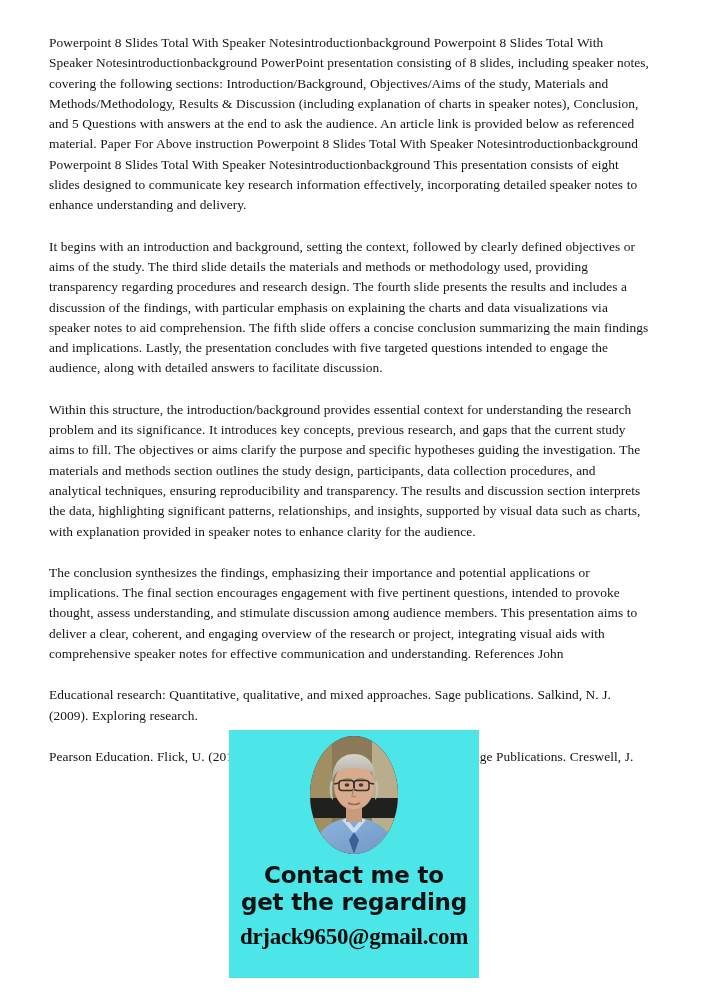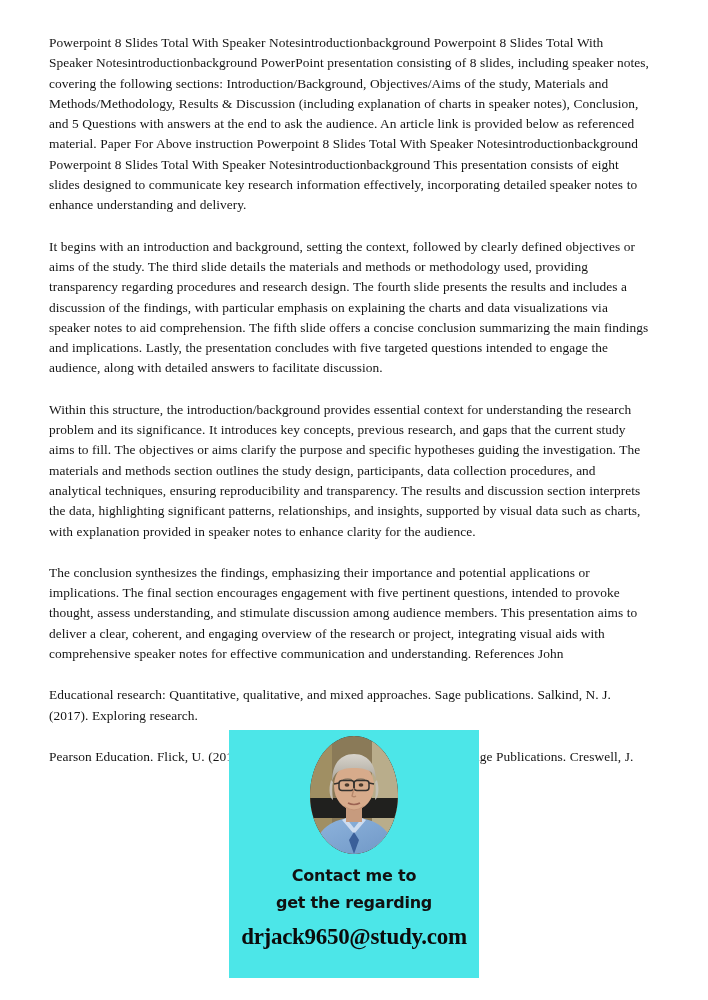--- a/index.html
+++ b/index.html
@@ -70,21 +70,21 @@
   #contact-photo svg { display: block; }
 
   #contact-headline {
     position: absolute;
     left: 0;
     right: 0;
     top: 132px;
     text-align: center;
     font-family: "DejaVu Sans", "Liberation Sans", sans-serif;
     font-weight: bold;
-    font-size: 16px;
+    font-size: 23px;
     line-height: 27px;
     color: #111111;
     letter-spacing: -0.2px;
   }
   #contact-headline .hl-line { display: block; white-space: nowrap; }
 
   #contact-email {
     position: absolute;
     left: 0;
     right: 0;
@@ -102,21 +102,21 @@
 </head>
 <body>
 
 <div id="document-page">
 
   <div id="article-body">
     <p class="paragraph">Powerpoint 8 Slides Total With Speaker Notesintroductionbackground Powerpoint 8 Slides Total With Speaker Notesintroductionbackground PowerPoint presentation consisting of 8 slides, including speaker notes, covering the following sections: Introduction/Background, Objectives/Aims of the study, Materials and Methods/Methodology, Results &amp; Discussion (including explanation of charts in speaker notes), Conclusion, and 5 Questions with answers at the end to ask the audience. An article link is provided below as referenced material. Paper For Above instruction Powerpoint 8 Slides Total With Speaker Notesintroductionbackground Powerpoint 8 Slides Total With Speaker Notesintroductionbackground This presentation consists of eight slides designed to communicate key research information effectively, incorporating detailed speaker notes to enhance understanding and delivery.</p>
     <p class="paragraph">It begins with an introduction and background, setting the context, followed by clearly defined objectives or aims of the study. The third slide details the materials and methods or methodology used, providing transparency regarding procedures and research design. The fourth slide presents the results and includes a discussion of the findings, with particular emphasis on explaining the charts and data visualizations via speaker notes to aid comprehension. The fifth slide offers a concise conclusion summarizing the main findings and implications. Lastly, the presentation concludes with five targeted questions intended to engage the audience, along with detailed answers to facilitate discussion.</p>
     <p class="paragraph">Within this structure, the introduction/background provides essential context for understanding the research problem and its significance. It introduces key concepts, previous research, and gaps that the current study aims to fill. The objectives or aims clarify the purpose and specific hypotheses guiding the investigation. The materials and methods section outlines the study design, participants, data collection procedures, and analytical techniques, ensuring reproducibility and transparency. The results and discussion section interprets the data, highlighting significant patterns, relationships, and insights, supported by visual data such as charts, with explanation provided in speaker notes to enhance clarity for the audience.</p>
     <p class="paragraph">The conclusion synthesizes the findings, emphasizing their importance and potential applications or implications. The final section encourages engagement with five pertinent questions, intended to provoke thought, assess understanding, and stimulate discussion among audience members. This presentation aims to deliver a clear, coherent, and engaging overview of the research or project, integrating visual aids with comprehensive speaker notes for effective communication and understanding. References John</p>
-    <p class="paragraph">Educational research: Quantitative, qualitative, and mixed approaches. Sage publications. Salkind, N. J. (2017). Exploring research.</p>
+    <p class="paragraph">Educational research: Quantitative, qualitative, and mixed approaches. Sage publications. Salkind, N. J. (2009). Exploring research.</p>
     <p class="paragraph">Pearson Education. Flick, U. (2018). An introduction to qualitative research. Sage Publications. Creswell, J.</p>
   </div>
 
   <div id="contact-overlay" style="background: rgb(76, 230, 232);">
 
     <div id="contact-photo">
       <svg width="88" height="118" viewBox="0 0 88 118" xmlns="http://www.w3.org/2000/svg" aria-hidden="true">
         <defs>
           <clipPath id="ovalclip">
             <ellipse cx="44" cy="59" rx="44" ry="59"></ellipse>
@@ -172,17 +172,17 @@
           <path d="M34 70 q10 8 20 0" stroke="#c39477" stroke-width="1" fill="none"></path>
         </g>
       </svg>
     </div>
 
     <div id="contact-headline">
       <span class="hl-line">Contact me to</span>
       <span class="hl-line">get the regarding</span>
     </div>
 
-    <div id="contact-email">drjack9650@study.com</div>
+    <div id="contact-email">drjack9650@gmail.com</div>
 
   </div>
 
 </div>
 
 </body></html>

